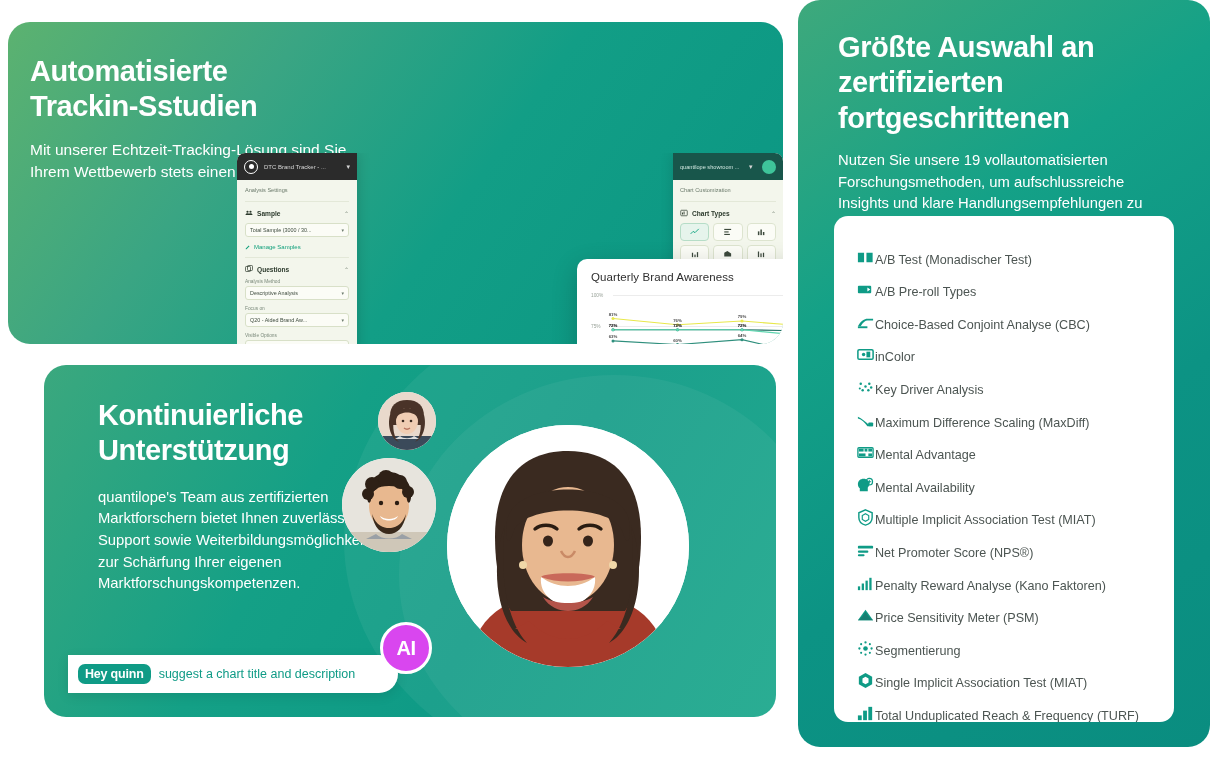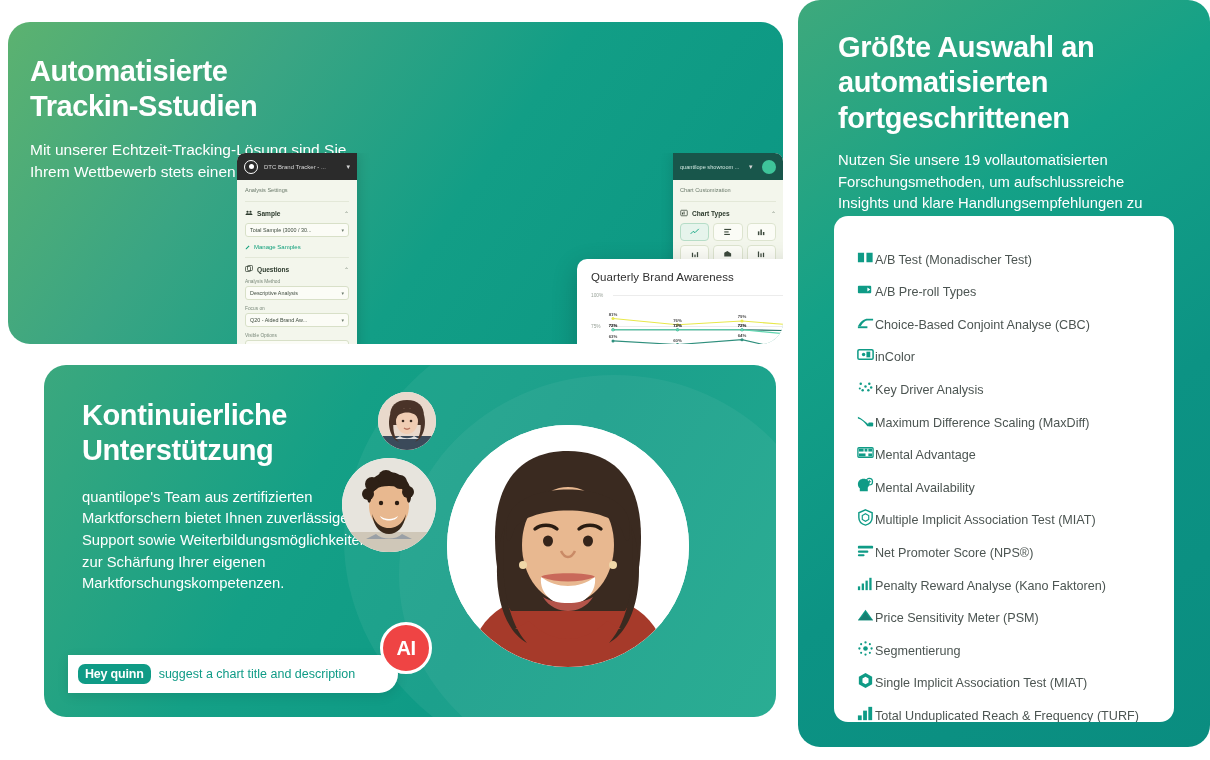--- a/index.html
+++ b/index.html
@@ -115,42 +115,42 @@
     background: linear-gradient(120deg, #3ba87e 0%, #14a086 36%, #0f9b86 62%, #12a488 100%);
   }
   .card-support::before {
     content: ''; position: absolute; left: 300px; top: -60px; width: 520px; height: 470px;
     border-radius: 50%; background: rgba(255,255,255,.055);
   }
   .card-support::after {
     content: ''; position: absolute; left: 355px; top: 10px; width: 430px; height: 400px;
     border-radius: 50%; background: rgba(255,255,255,.05);
   }
-  .cs-head { position: absolute; left: 38px; top: 33px; width: 290px; z-index: 4; }
+  .cs-head { position: absolute; left: 54px; top: 33px; width: 290px; z-index: 4; }
   .cs-body { color: #ffffff; font-size: 14.8px; line-height: 1.46; margin-top: 18px; }
 
   .av { position: absolute; border-radius: 50%; background: #ffffff; overflow: hidden; z-index: 5; }
   .av-small { left: 378px; top: 392px; width: 58px; height: 58px; }
   .av-mid   { left: 342px; top: 458px; width: 94px; height: 94px; }
   .av-big   { left: 447px; top: 425px; width: 242px; height: 242px; }
 
   .quinn-bar {
     position: absolute; left: 68px; top: 655px; width: 330px; height: 38px;
     background: #ffffff; border-radius: 0 19px 19px 0; z-index: 7;
     display: flex; align-items: center; padding-left: 10px; gap: 8px;
     box-shadow: 0 3px 12px rgba(0,0,0,.10);
   }
   .quinn-tag {
     background: #0f9b86; color: #ffffff; font-weight: bold; font-size: 12.5px;
     padding: 3px 7px; border-radius: 7px; letter-spacing: -0.2px;
   }
   .quinn-txt { color: #0f9b86; font-size: 12.5px; }
   .ai-badge {
     position: absolute; left: 380px; top: 622px; width: 52px; height: 52px;
-    border-radius: 50%; background: #ef4444; border: 3px solid #ffffff;
+    border-radius: 50%; background: #d946ef; border: 3px solid #ffffff;
     display: flex; align-items: center; justify-content: center; z-index: 8;
     color: #ffffff; font-weight: bold; font-size: 20px; letter-spacing: -0.5px;
   }
 
   
   .card-methods {
     position: absolute; left: 798px; top: 0px; width: 412px; height: 747px;
     border-radius: 22px; overflow: hidden;
     background: linear-gradient(145deg, #3ea97c 0%, #14a187 32%, #0c9384 62%, #0a8d80 100%);
   }
@@ -511,21 +511,21 @@
   <div class="quinn-bar">
     <span class="quinn-tag">Hey quinn</span>
     <span class="quinn-txt">suggest a chart title and description</span>
   </div>
   <div class="ai-badge">AI</div>
 
   <div class="card-methods">
     <div class="cm-head">
       <div class="h-big">
         <div>Größte Auswahl an</div>
-        <div>automatisierten</div>
+        <div>zertifizierten</div>
         <div>fortgeschrittenen</div>
       </div>
       <div class="cm-body">Nutzen Sie unsere 19 vollautomatisierten Forschungsmethoden, um aufschlussreiche Insights und klare Handlungsempfehlungen zu</div>
     </div>
     <div class="methods-panel" id="methods-panel">
         <div class="m-row">
           <span class="m-ico">
             <svg viewBox="0 0 20 20">
               <rect x="2" y="5" width="6.5" height="10" fill="#0f9b86"></rect>
               <rect x="11" y="5" width="6.5" height="10" fill="#0f9b86"></rect>

